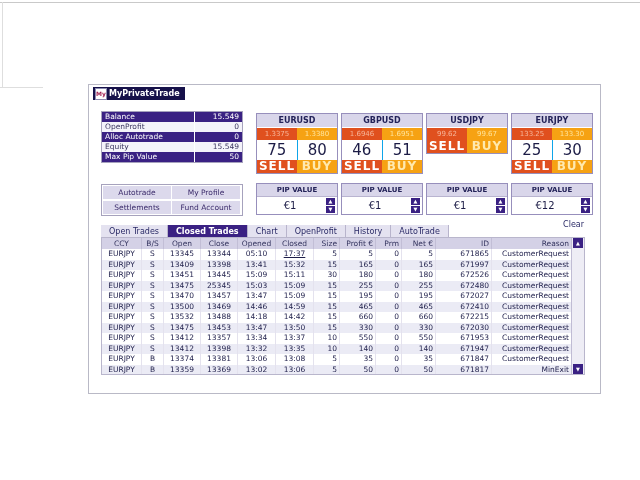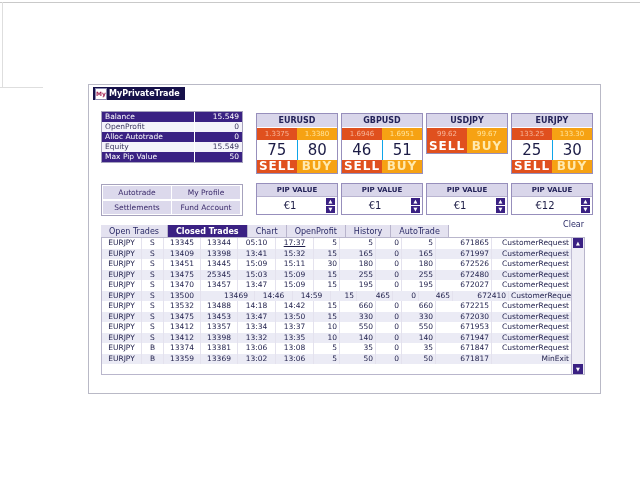--- a/index.html
+++ b/index.html
@@ -219,20 +219,34 @@
         </div>
       </div>
     </div>
 
   <div class="tabbar" id="tab-bar">
     <span class="tab">Open Trades</span><span class="tab active">Closed Trades</span><span class="tab">Chart</span><span class="tab">OpenProfit</span><span class="tab">History</span><span class="tab">AutoTrade</span><span class="clear-link">Clear</span>
   </div>
 
   <div class="table">
     <div class="t-inner" id="table-inner">
+        <div class="t-head">
+          <div class="tc a-c" style="width: 40px;">CCY</div>
+          <div class="tc a-c" style="width: 22px;">B/S</div>
+          <div class="tc a-c" style="width: 37px;">Open</div>
+          <div class="tc a-c" style="width: 37px;">Close</div>
+          <div class="tc a-c" style="width: 38px;">Opened</div>
+          <div class="tc a-c" style="width: 38px;">Closed</div>
+          <div class="tc a-r" style="width: 26px;">Size</div>
+          <div class="tc a-r" style="width: 36px;">Profit €</div>
+          <div class="tc a-r" style="width: 26px;">Prm</div>
+          <div class="tc a-r" style="width: 34px;">Net €</div>
+          <div class="tc a-r" style="width: 56px;">ID</div>
+          <div class="tc a-r flex">Reason</div>
+        </div>
         <div class="t-row">
           <div class="tc a-c" style="width: 40px;">EURJPY</div>
           <div class="tc a-c" style="width: 22px;">S</div>
           <div class="tc a-c" style="width: 37px;">13345</div>
           <div class="tc a-c" style="width: 37px;">13344</div>
           <div class="tc a-c" style="width: 38px;">05:10</div>
           <div class="tc a-c" style="width: 38px; text-decoration: underline;">17:37</div>
           <div class="tc a-r" style="width: 26px;">5</div>
           <div class="tc a-r" style="width: 36px;">5</div>
           <div class="tc a-r" style="width: 26px;">0</div>
@@ -293,21 +307,21 @@
           <div class="tc a-r" style="width: 36px;">195</div>
           <div class="tc a-r" style="width: 26px;">0</div>
           <div class="tc a-r" style="width: 34px;">195</div>
           <div class="tc a-r" style="width: 56px;">672027</div>
           <div class="tc a-r flex">CustomerRequest</div>
         </div>
         <div class="t-row alt">
           <div class="tc a-c" style="width: 40px;">EURJPY</div>
           <div class="tc a-c" style="width: 22px;">S</div>
           <div class="tc a-c" style="width: 37px;">13500</div>
-          <div class="tc a-c" style="width: 37px; margin-left: 17px;">13469</div>
+          <div class="tc a-c" style="width: 37px;">13469</div>
           <div class="tc a-c" style="width: 38px;">14:46</div>
           <div class="tc a-c" style="width: 38px;">14:59</div>
           <div class="tc a-r" style="width: 26px;">15</div>
           <div class="tc a-r" style="width: 36px;">465</div>
           <div class="tc a-r" style="width: 26px;">0</div>
           <div class="tc a-r" style="width: 34px;">465</div>
           <div class="tc a-r" style="width: 56px;">672410</div>
           <div class="tc a-r flex">CustomerRequest</div>
         </div>
         <div class="t-row">

